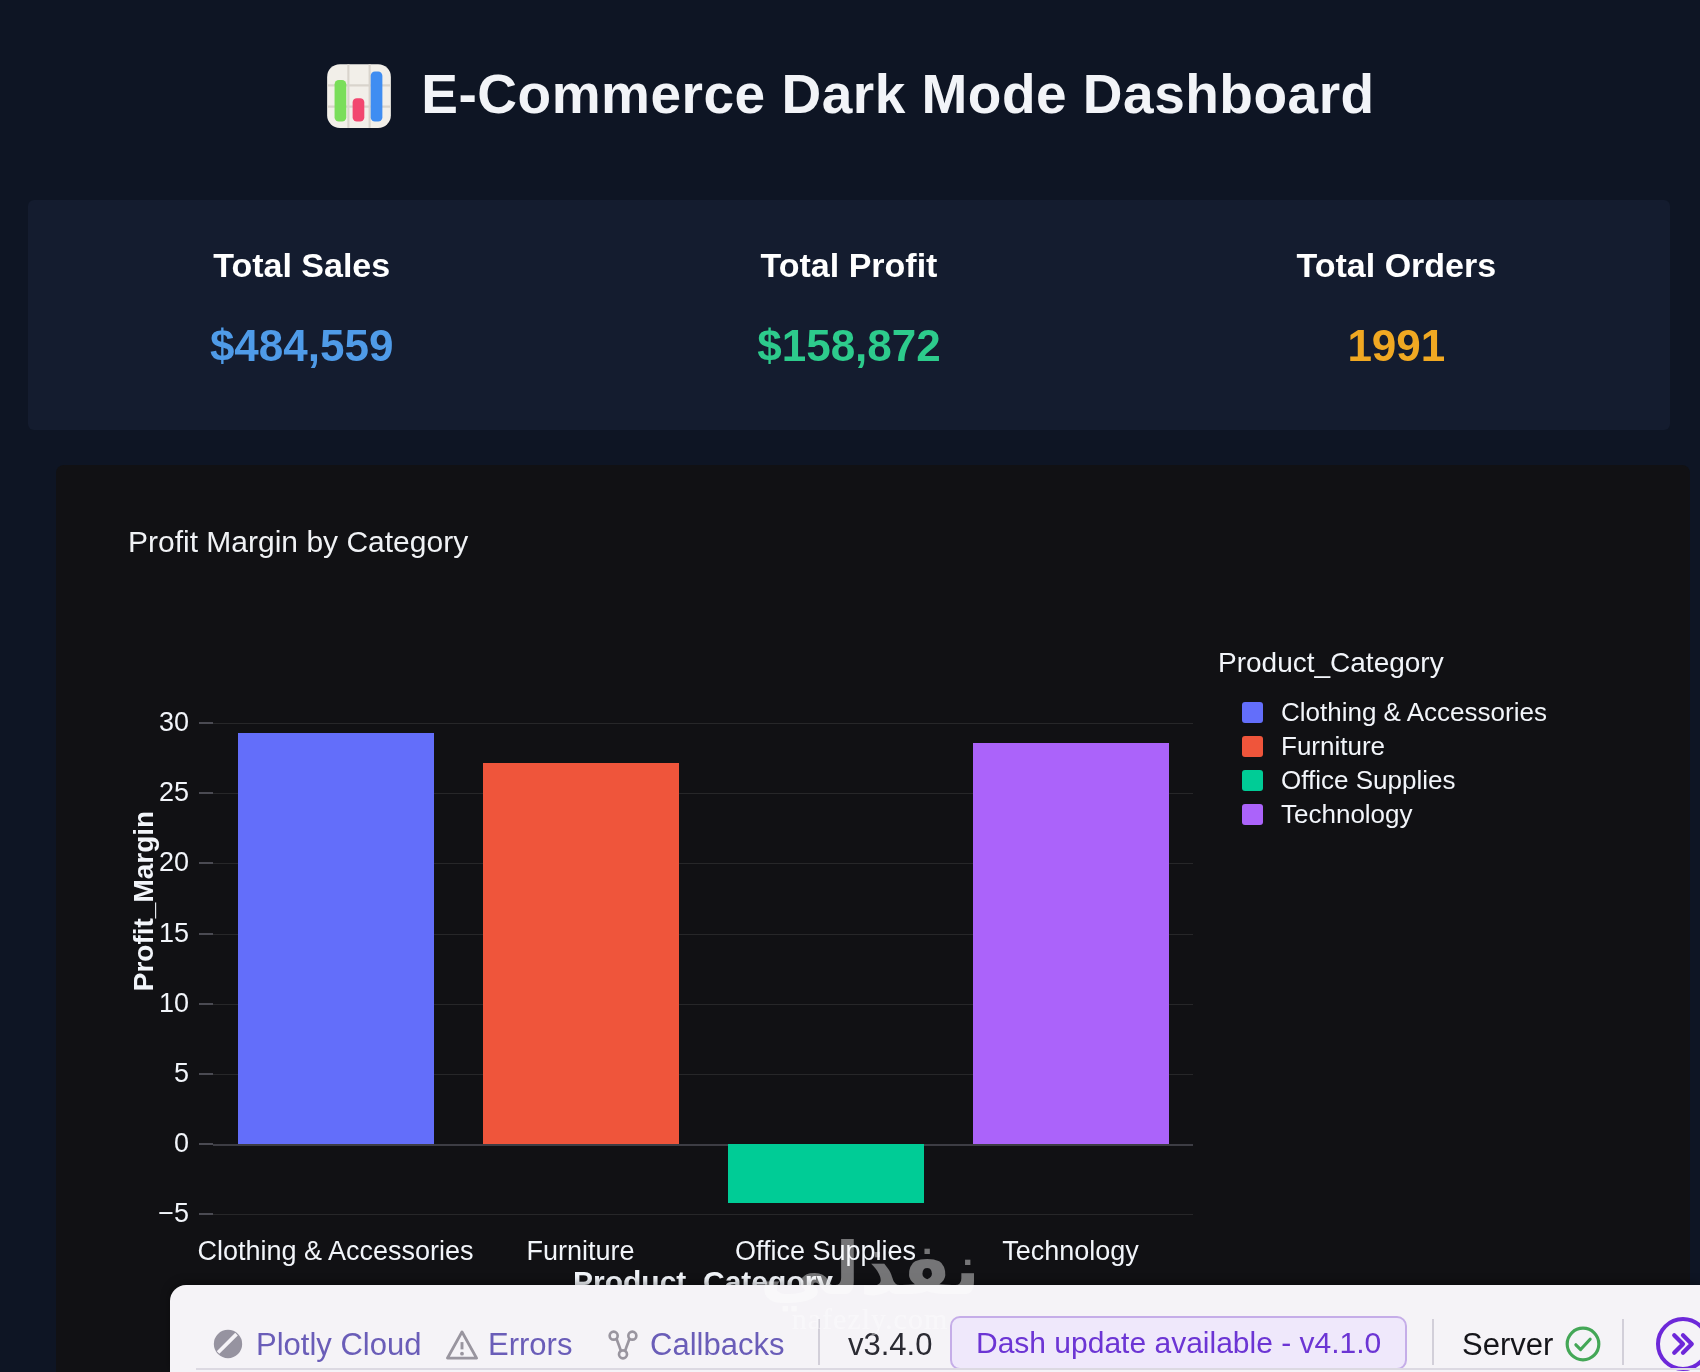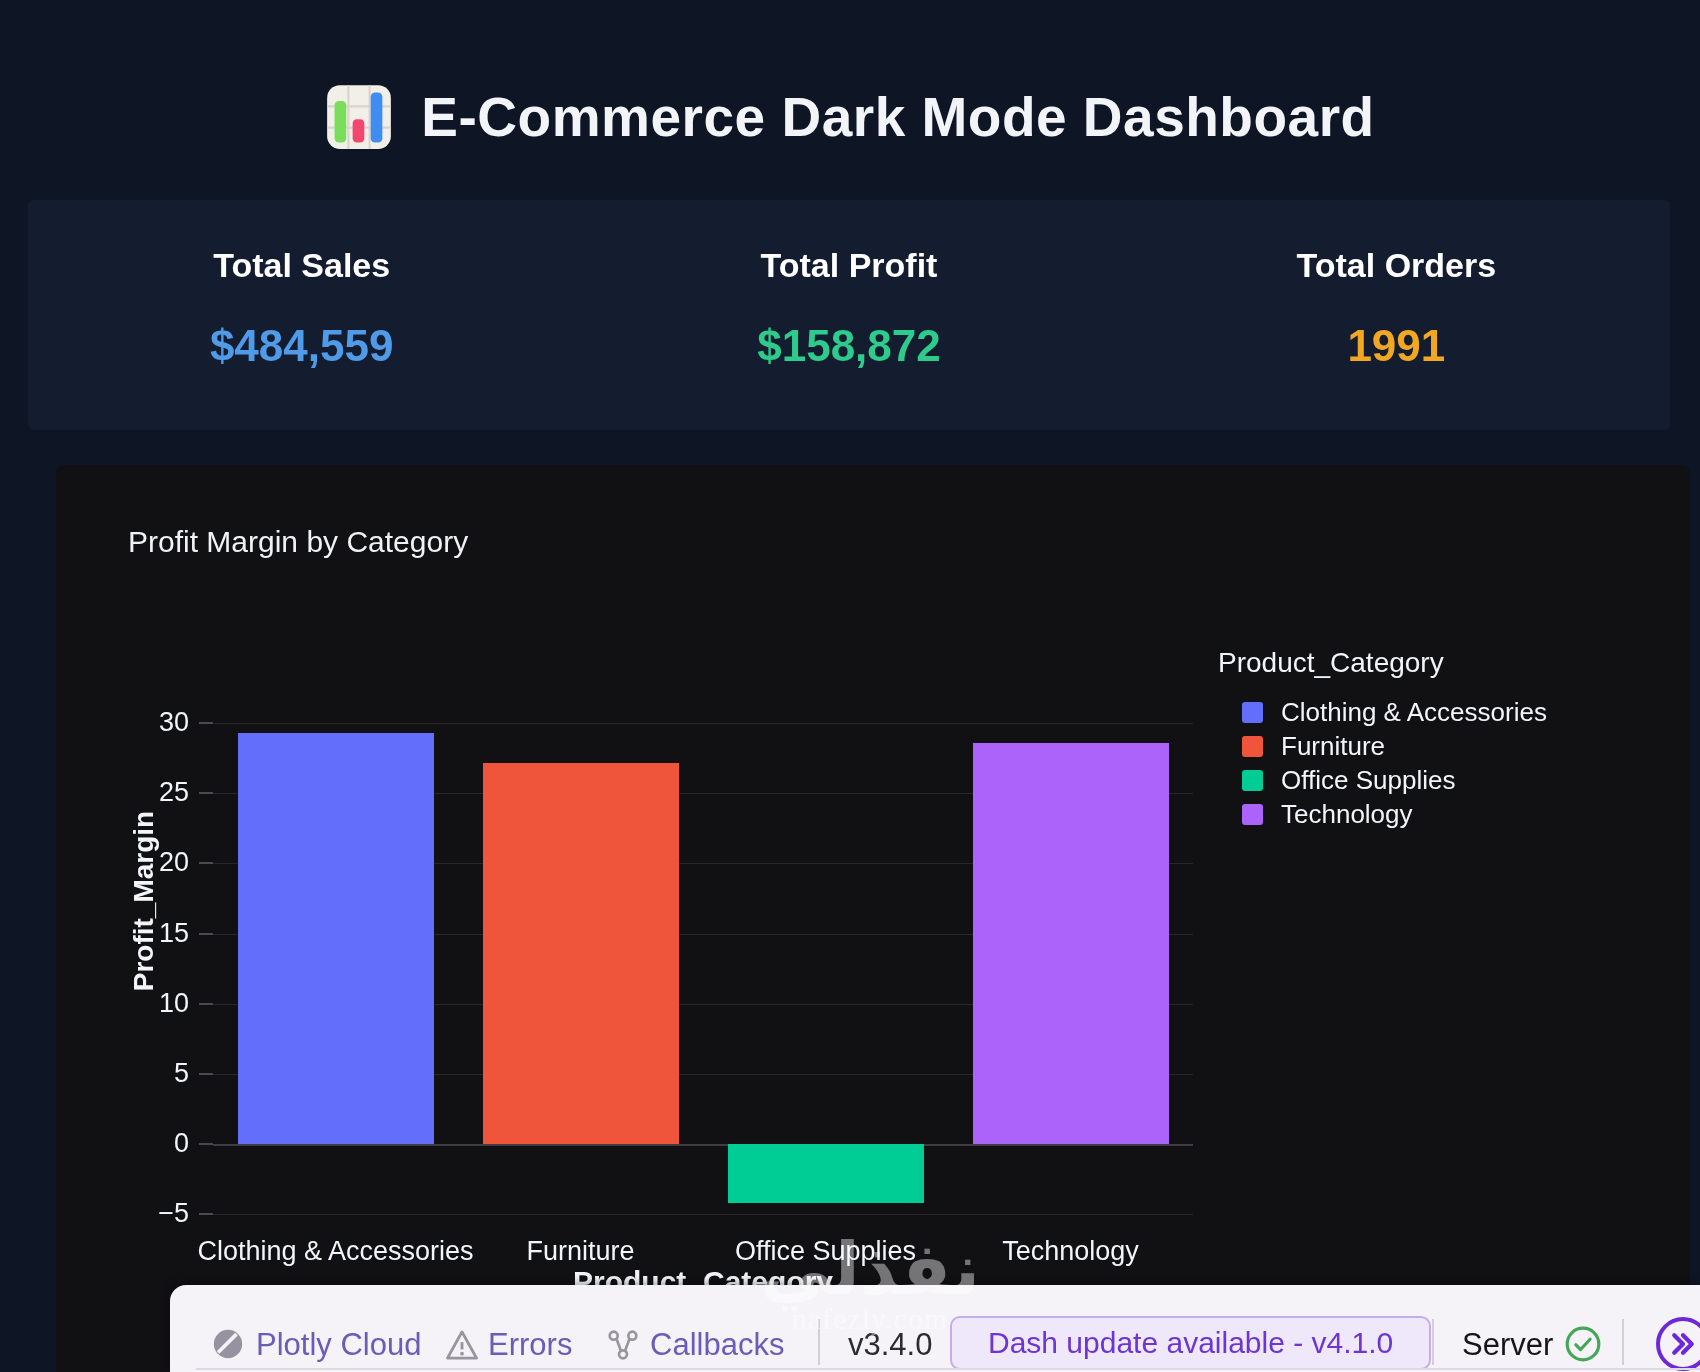--- a/index.html
+++ b/index.html
@@ -1,21 +1,21 @@
 <!DOCTYPE html>
 <html><head>
 <meta charset="utf-8">
 <style>
   html,body{margin:0;padding:0;background:#0e1524;}
   .page{position:relative;width:1700px;height:1372px;overflow:hidden;
         font-family:"Liberation Sans",sans-serif;background:#0e1524;}
 
   
   .header{position:absolute;top:62px;left:0;width:100%;height:110px;
-          display:flex;align-items:center;justify-content:center;gap:28px;}
+          display:flex;justify-content:center;gap:28px;}
   .header h1{margin:0;font-size:55px;font-weight:bold;color:#f2f4f8;letter-spacing:.5px;}
   .emoji-chart{width:68px;height:68px;}
 
   
   .kpi-panel{position:absolute;left:28px;top:200px;width:1642px;height:230px;
              background:#141c2f;border-radius:6px;display:flex;}
   .kpi{flex:1;display:flex;flex-direction:column;align-items:center;padding-top:46px;}
   .kpi-label{font-size:34px;font-weight:bold;color:#ffffff;}
   .kpi-value{font-size:44px;font-weight:bold;margin-top:36px;}
 
@@ -44,21 +44,21 @@
   .legend-label{font-size:26px;color:#f2f5fa;}
 
   
   .devtools{position:absolute;left:170px;top:1285px;width:1530px;height:87px;
             background:#f5f3f7;border-radius:16px 0 0 0;z-index:10;
             box-shadow:0 -2px 10px rgba(0,0,0,.35);}
   .dt{position:absolute;white-space:nowrap;}
   .dt-link{font-size:31px;color:#6a5db8;top:42px;cursor:pointer;}
   .dt-sep{top:34px;width:2px;height:46px;background:#d2cfd9;}
   .dt-version{font-size:31px;color:#2b2b33;top:42px;}
-  .dt-pill{top:31px;left:780px;height:50px;line-height:50px;padding:0 36px;
+  .dt-pill{top:31px;left:780px;height:50px;line-height:50px;padding:0 24px;
            background:#efe8fb;border:2px solid #c5ade8;border-radius:10px;
            font-size:30px;color:#6c35d4;cursor:pointer;}
   .dt-server{font-size:31px;color:#15151a;top:42px;}
   .dt-bottomline{position:absolute;left:26px;right:0;top:83px;height:2px;background:#dcd9e2;}
   .chev-btn{position:absolute;left:1486px;top:32px;width:54px;height:54px;border-radius:50%;
             border:4px solid #6d28d9;box-sizing:border-box;cursor:pointer;
             display:flex;align-items:center;justify-content:center;}
 
   
   .watermark{position:absolute;left:650px;top:1232px;width:440px;text-align:center;

